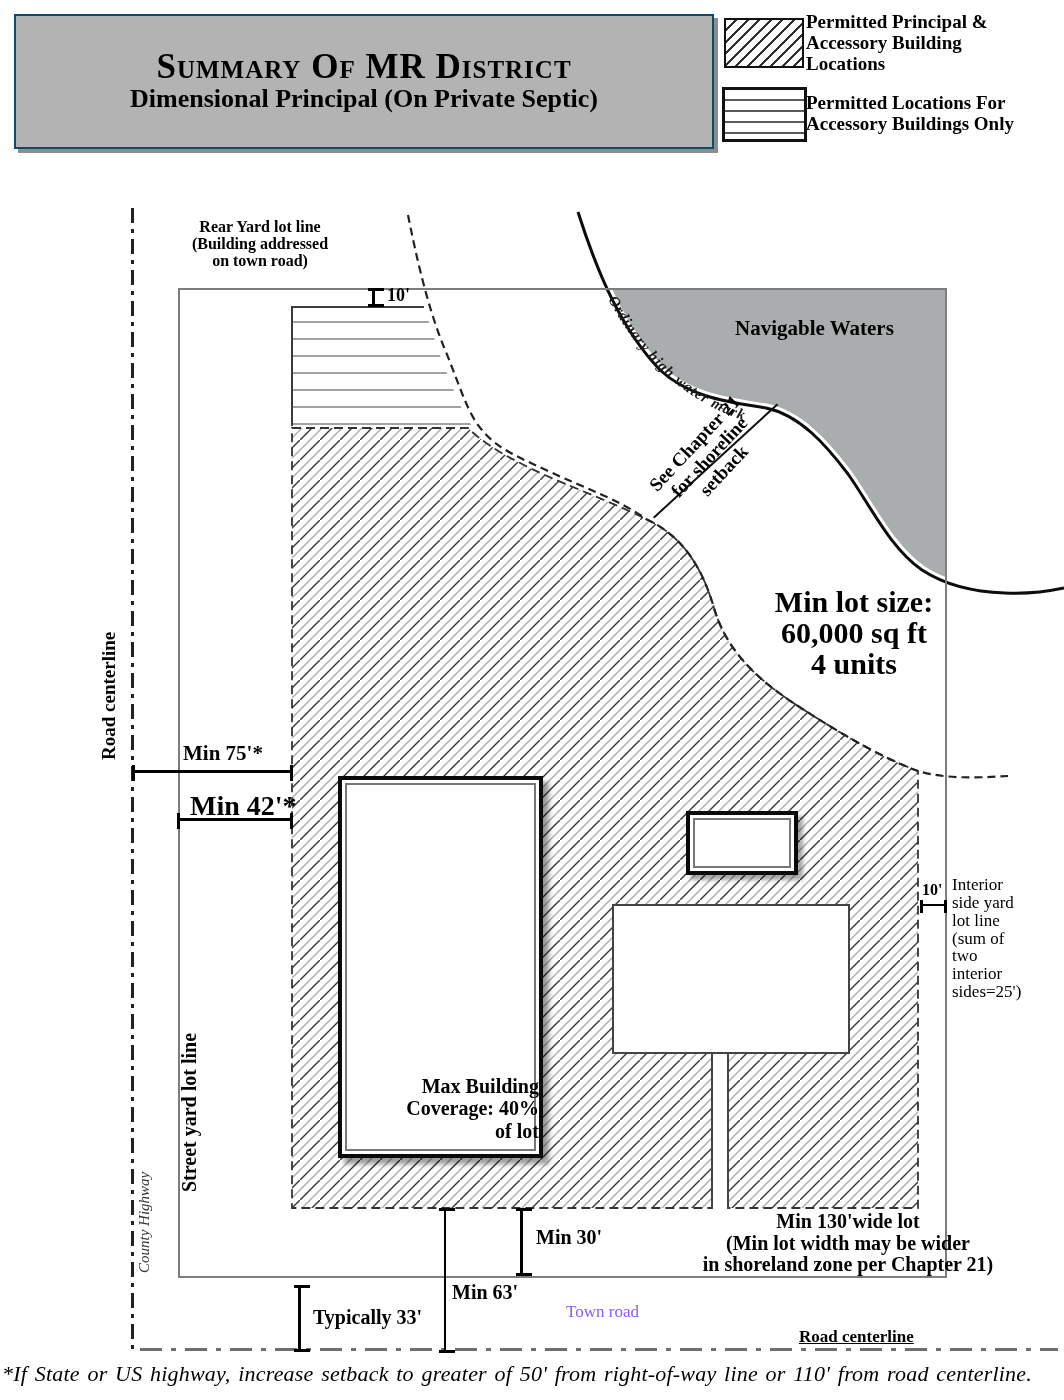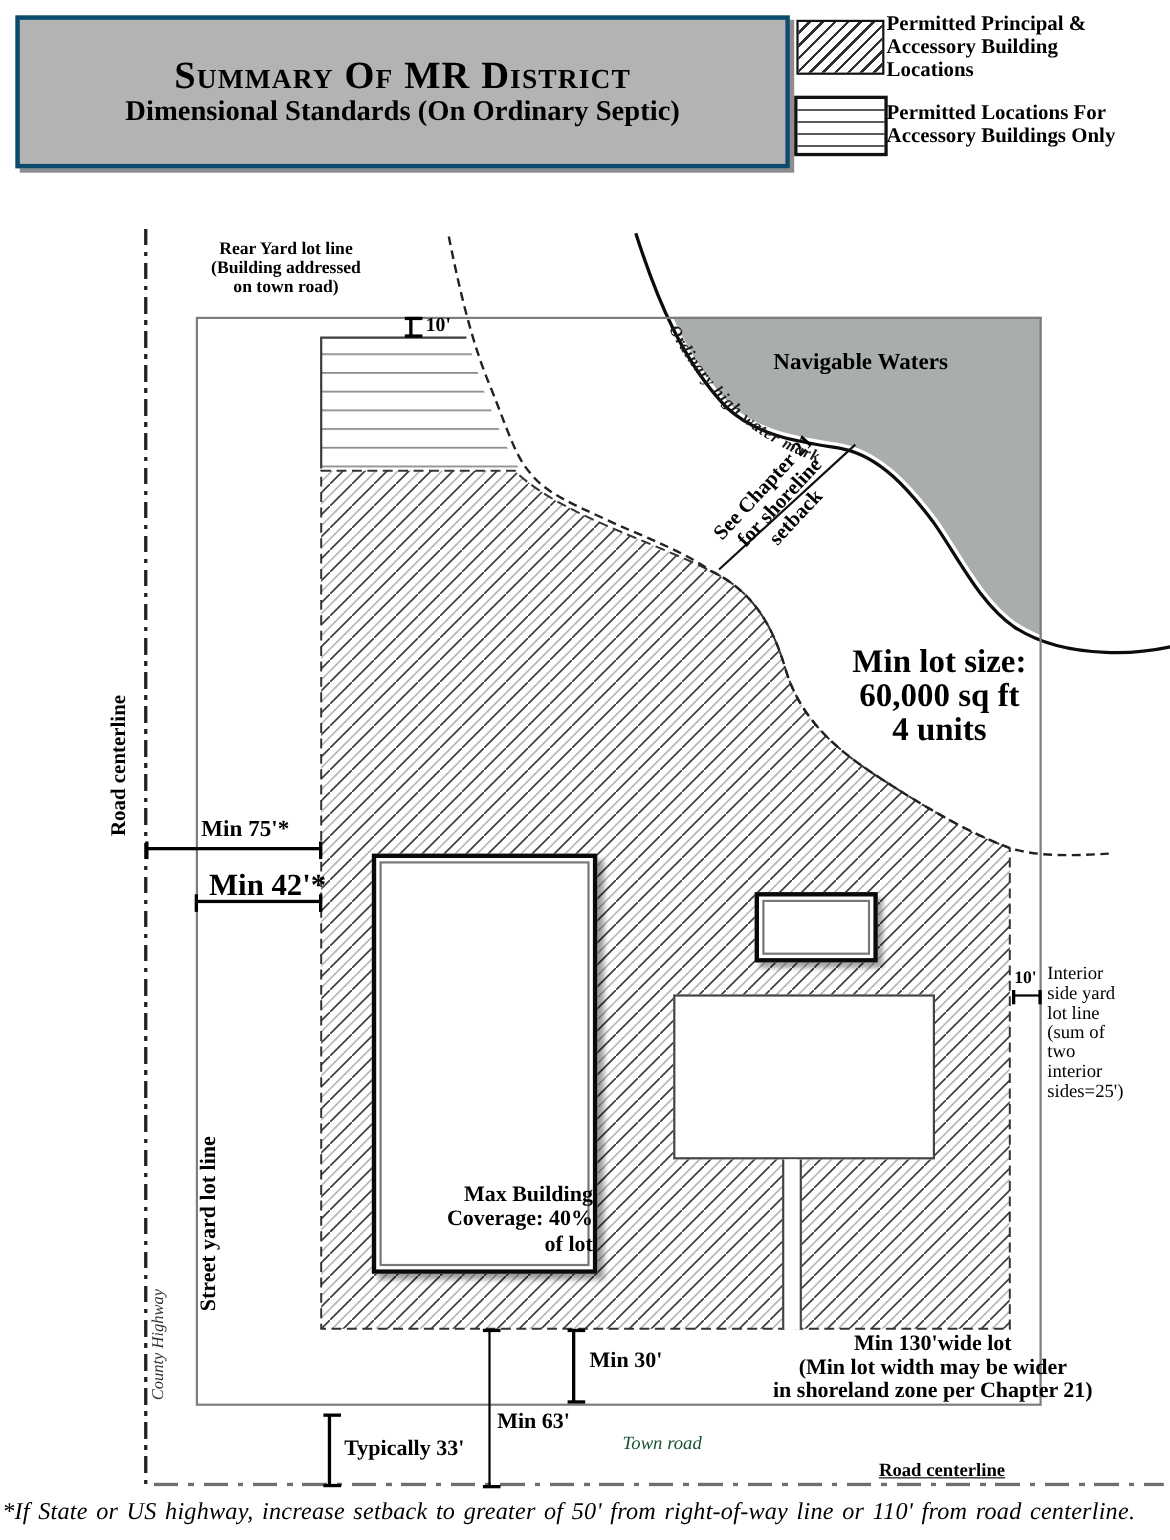--- a/index.html
+++ b/index.html
@@ -4,21 +4,21 @@
 <style>
   html,body{margin:0;padding:0;background:#fff;}
   .page{position:relative;width:1064px;height:1400px;background:#fff;overflow:hidden;
         font-family:"Liberation Serif","DejaVu Serif",serif;color:#000;}
   .abs{position:absolute;}
   .ml{white-space:pre-line;}
   .ctr{text-align:center;}
 
   
   .title-box{left:14px;top:14px;width:696px;height:131px;background:#b3b3b3;
-             border:4px solid #0c4a6e;box-shadow:4px 4px 0 #8d8d8d;
+             border:2px solid #0c4a6e;box-shadow:4px 4px 0 #8d8d8d;
              display:flex;flex-direction:column;justify-content:center;align-items:center;}
   .title-l1{font-weight:bold;font-variant:small-caps;font-size:35px;line-height:1.0;letter-spacing:1px;}
   .title-l2{font-weight:bold;font-size:26px;line-height:1.15;}
 
   
   .sw{border:2px solid #111;}
   .sw-hatch{left:724px;top:18px;width:76px;height:46px;
             background:repeating-linear-gradient(135deg,#fff 0 6px,#2f2f2f 6px 8.2px);}
   .sw-stripe{left:722px;top:87px;width:79px;height:49px;border-width:3px;
              background:repeating-linear-gradient(to bottom,#fff 0 9px,#5a5a5a 9px 11px);}
@@ -48,39 +48,39 @@
   
   .bldg{background:#fff;border:4px solid #0a0a0a;box-shadow:6px 6px 5px rgba(0,0,0,.40);}
   .bldg-in{position:absolute;inset:3px;border:2px solid #777;}
   .main-bldg{left:338px;top:776px;width:197px;height:374px;}
   .small-bldg{left:686px;top:811px;width:104px;height:56px;box-shadow:5px 5px 4px rgba(0,0,0,.35);}
   .septic{left:612px;top:904px;width:238px;height:150px;background:#fff;border:2px solid #444;box-sizing:border-box;}
   .stem{left:711px;top:1054px;width:18px;height:155px;background:#fff;border-left:2px solid #444;border-right:2px solid #444;box-sizing:border-box;}
   .max-cov{position:absolute;left:0;right:0;bottom:12px;text-align:right;font-weight:bold;font-size:20px;line-height:1.12;}
 
   .rear-lbl{left:138px;top:219px;width:244px;font-weight:bold;font-size:16px;line-height:1.05;}
-  .nav-lbl{left:703px;top:316px;font-weight:bold;font-size:21px;}
+  .nav-lbl{left:735px;top:316px;font-weight:bold;font-size:21px;}
   .minlot-lbl{left:750px;top:586px;width:208px;font-weight:bold;font-size:30px;line-height:1.04;}
   .chap-lbl{left:627px;top:427px;width:165px;font-weight:bold;font-size:19px;line-height:1.06;transform:rotate(-47deg);}
   .int-lbl{left:952px;top:876px;width:112px;font-weight:normal;font-size:17px;line-height:1.05;}
   .m130-lbl{left:628px;top:1211px;width:440px;font-weight:bold;font-size:20px;line-height:1.08;}
-  .town-lbl{left:566px;top:1302px;font-style:italic;font-size:17px;color:#14532d;}
+  .town-lbl{left:566px;top:1302px;font-size:17px;color:#8b5cf6;}
   .rcb-lbl{left:799px;top:1327px;font-weight:bold;font-size:17px;text-decoration:underline;}
   .foot{left:2px;top:1361px;width:1060px;font-style:italic;font-size:22px;letter-spacing:.2px;word-spacing:2px;}
   .lead-line{left:653px;top:517px;width:168px;border-top:2.5px solid #111;transform:rotate(-42.5deg);transform-origin:0 0;}
   svg{display:block;}
 </style>
 </head>
 <body>
 
 <div class="page">
 
   <div class="abs title-box">
     <div class="title-l1">Summary Of MR District</div>
-    <div class="title-l2">Dimensional Standards (On Ordinary Septic)</div>
+    <div class="title-l2">Dimensional Principal (On Private Septic)</div>
   </div>
 
   <div class="abs sw sw-hatch"></div>
   <div class="abs lg-label ml" style="left:806px;top:12px;width:260px;">Permitted Principal &amp;
 Accessory Building
 Locations</div>
   <div class="abs sw sw-stripe"></div>
   <div class="abs lg-label ml" style="left:806px;top:93px;width:260px;">Permitted Locations For
 Accessory Buildings Only</div>
 

